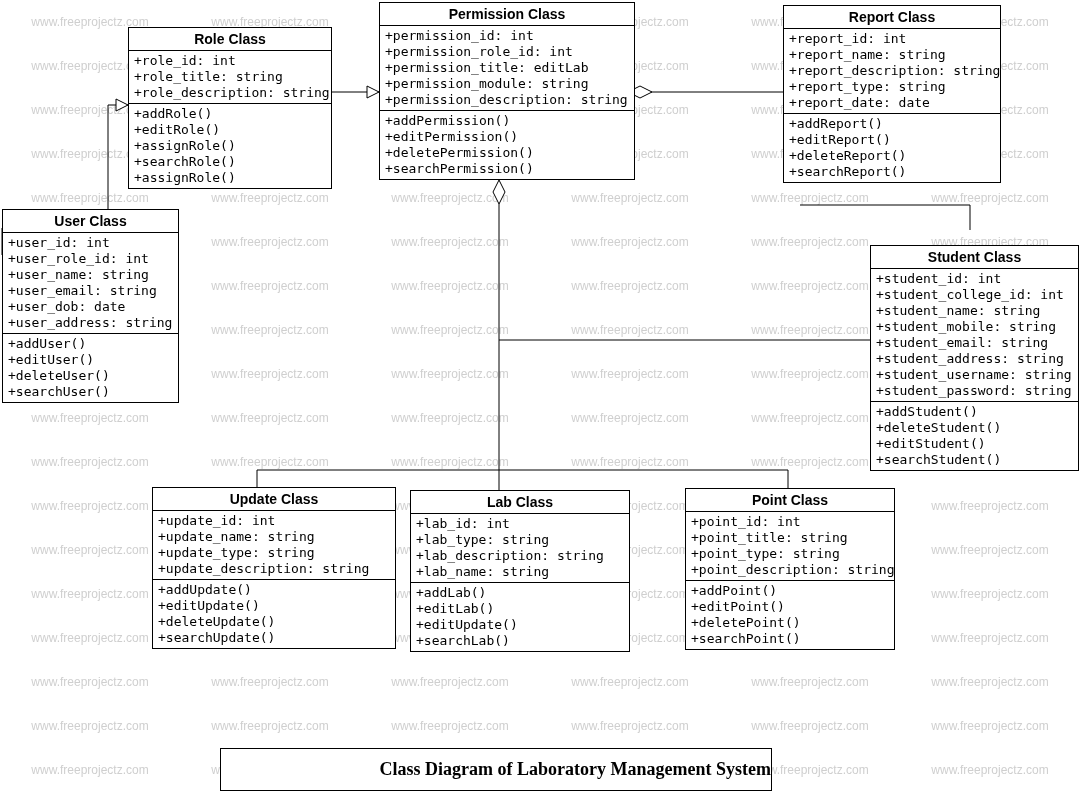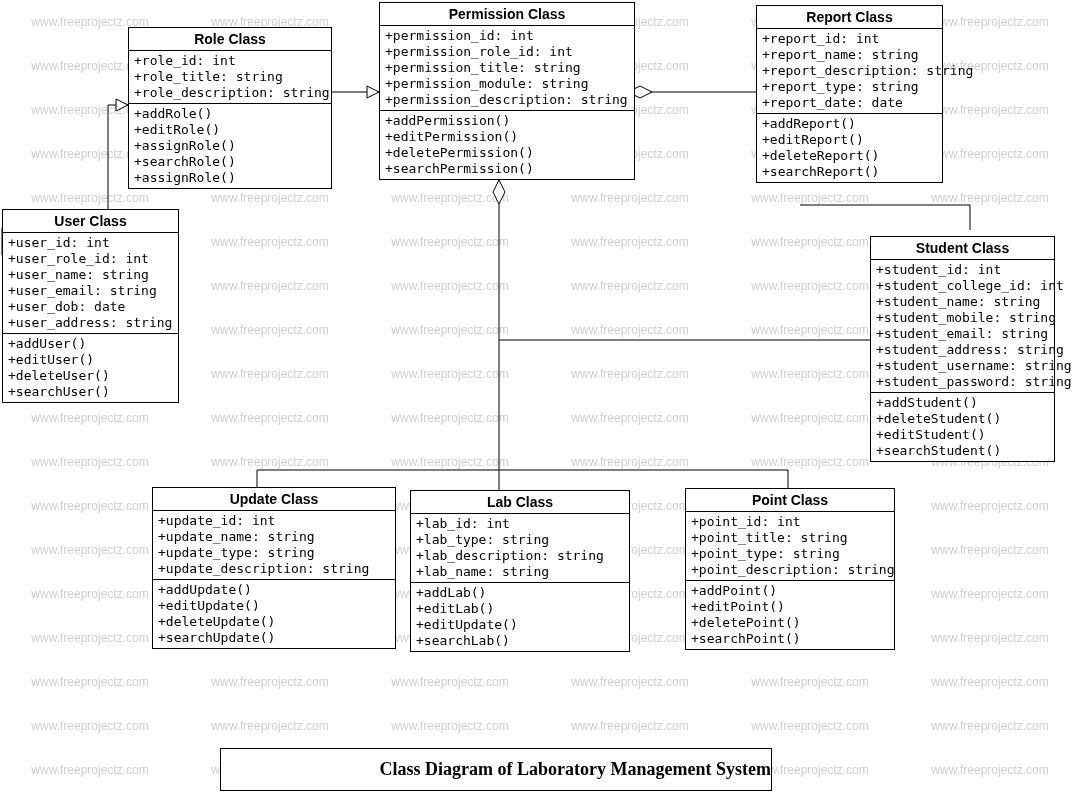--- a/index.html
+++ b/index.html
@@ -231,33 +231,33 @@
       <div>+searchRole()</div>
       <div>+assignRole()</div>
     </div>
 </div>
 
 <div class="class-box" style="left:379px; top:2px; width:256px;">
   <div class="class-title">Permission Class</div>
   <div class="class-section">
       <div>+permission_id: int</div>
       <div>+permission_role_id: int</div>
-      <div>+permission_title: string</div>
+      <div>+permission_title: editLab</div>
       <div>+permission_module: string</div>
       <div>+permission_description: string</div>
     </div>
   <div class="class-section">
       <div>+addPermission()</div>
       <div>+editPermission()</div>
       <div>+deletePermission()</div>
       <div>+searchPermission()</div>
     </div>
 </div>
 
-<div class="class-box" style="left:756px; top:5px; width:187px;">
+<div class="class-box" style="left:783px; top:5px; width:218px;">
   <div class="class-title">Report Class</div>
   <div class="class-section">
       <div>+report_id: int</div>
       <div>+report_name: string</div>
       <div>+report_description: string</div>
       <div>+report_type: string</div>
       <div>+report_date: date</div>
     </div>
   <div class="class-section">
       <div>+addReport()</div>
@@ -278,21 +278,21 @@
       <div>+user_address: string</div>
     </div>
   <div class="class-section">
       <div>+addUser()</div>
       <div>+editUser()</div>
       <div>+deleteUser()</div>
       <div>+searchUser()</div>
     </div>
 </div>
 
-<div class="class-box" style="left:870px; top:236px; width:185px;">
+<div class="class-box" style="left:870px; top:245px; width:209px;">
   <div class="class-title">Student Class</div>
   <div class="class-section">
       <div>+student_id: int</div>
       <div>+student_college_id: int</div>
       <div>+student_name: string</div>
       <div>+student_mobile: string</div>
       <div>+student_email: string</div>
       <div>+student_address: string</div>
       <div>+student_username: string</div>
       <div>+student_password: string</div>

